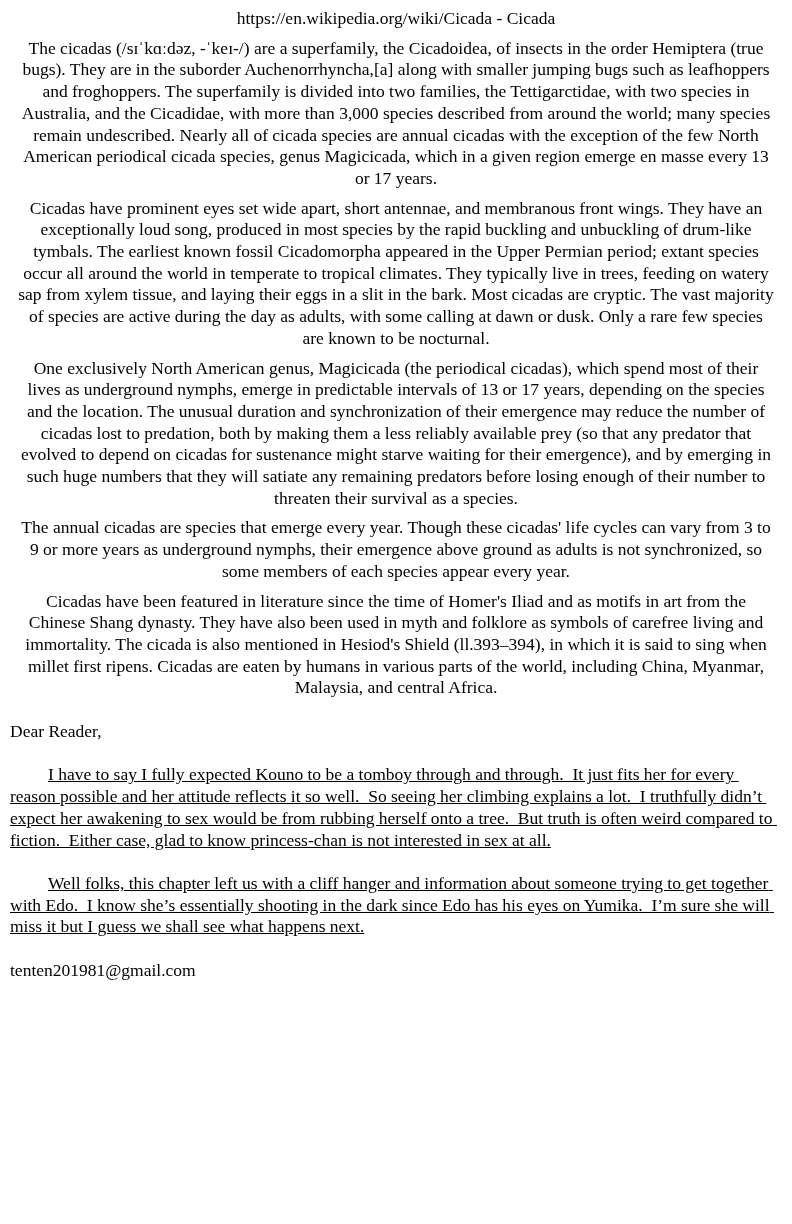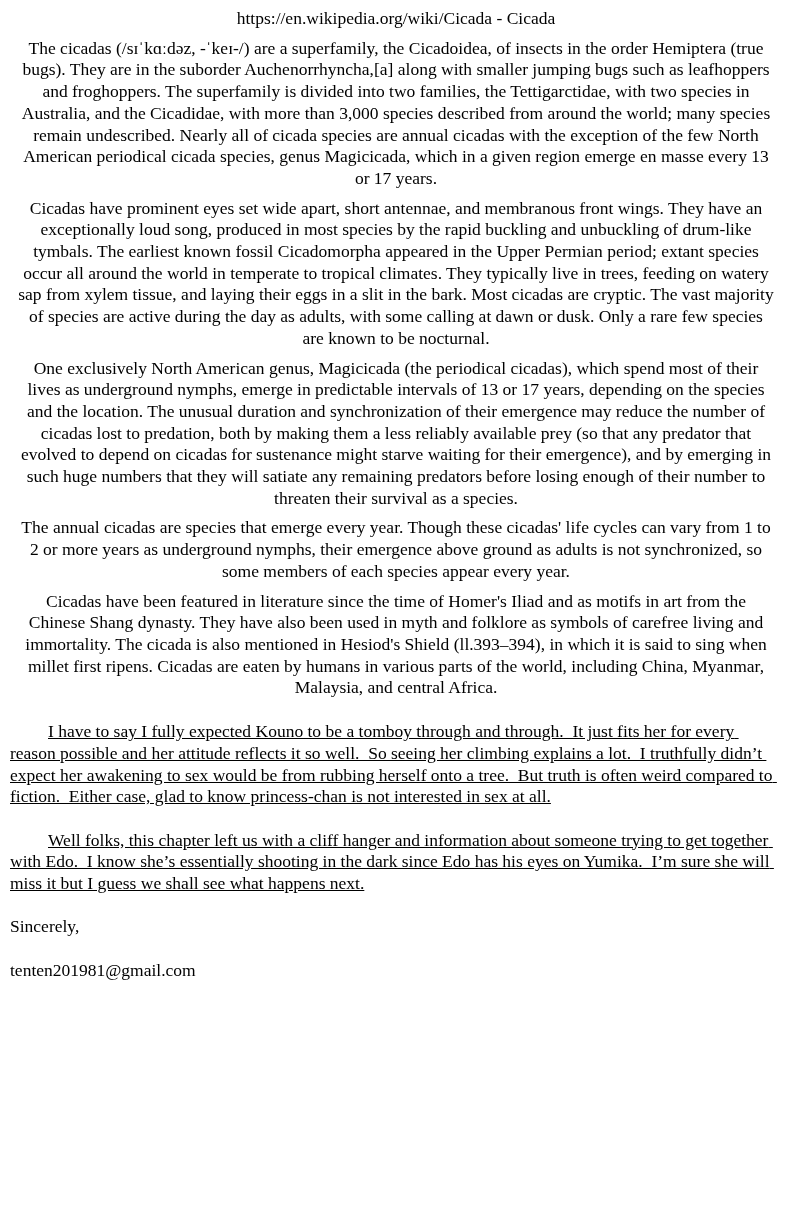--- a/index.html
+++ b/index.html
@@ -60,31 +60,31 @@
 <body>
 
 <div class="page">
 
   <p class="header-line">https://en.wikipedia.org/wiki/Cicada - Cicada</p>
 
   <div class="wiki-section">
     <p>The cicadas (/sɪˈkɑːdəz, -ˈkeɪ-/) are a superfamily, the Cicadoidea, of insects in the order Hemiptera (true bugs). They are in the suborder Auchenorrhyncha,[a] along with smaller jumping bugs such as leafhoppers and froghoppers. The superfamily is divided into two families, the Tettigarctidae, with two species in Australia, and the Cicadidae, with more than 3,000 species described from around the world; many species remain undescribed. Nearly all of cicada species are annual cicadas with the exception of the few North American periodical cicada species, genus Magicicada, which in a given region emerge en masse every 13 or 17 years.</p>
     <p>Cicadas have prominent eyes set wide apart, short antennae, and membranous front wings. They have an exceptionally loud song, produced in most species by the rapid buckling and unbuckling of drum-like tymbals. The earliest known fossil Cicadomorpha appeared in the Upper Permian period; extant species occur all around the world in temperate to tropical climates. They typically live in trees, feeding on watery sap from xylem tissue, and laying their eggs in a slit in the bark. Most cicadas are cryptic. The vast majority of species are active during the day as adults, with some calling at dawn or dusk. Only a rare few species are known to be nocturnal.</p>
     <p>One exclusively North American genus, Magicicada (the periodical cicadas), which spend most of their lives as underground nymphs, emerge in predictable intervals of 13 or 17 years, depending on the species and the location. The unusual duration and synchronization of their emergence may reduce the number of cicadas lost to predation, both by making them a less reliably available prey (so that any predator that evolved to depend on cicadas for sustenance might starve waiting for their emergence), and by emerging in such huge numbers that they will satiate any remaining predators before losing enough of their number to threaten their survival as a species.</p>
-    <p>The annual cicadas are species that emerge every year. Though these cicadas' life cycles can vary from 1 to 2 or more years as underground nymphs, their emergence above ground as adults is not synchronized, so some members of each species appear every year.</p>
+    <p>The annual cicadas are species that emerge every year. Though these cicadas' life cycles can vary from 3 to 9 or more years as underground nymphs, their emergence above ground as adults is not synchronized, so some members of each species appear every year.</p>
     <p>Cicadas have been featured in literature since the time of Homer's Iliad and as motifs in art from the Chinese Shang dynasty. They have also been used in myth and folklore as symbols of carefree living and immortality. The cicada is also mentioned in Hesiod's Shield (ll.393–394), in which it is said to sing when millet first ripens. Cicadas are eaten by humans in various parts of the world, including China, Myanmar, Malaysia, and central Africa.</p>
   </div>
 
   <div class="letter-section">
+    <p class="letter-salutation">Dear Reader,</p>
 
     <p class="letter-body">I have to say I fully expected Kouno to be a tomboy through and through.  It just fits her for every reason possible and her attitude reflects it so well.  So seeing her climbing explains a lot.  I truthfully didn’t expect her awakening to sex would be from rubbing herself onto a tree.  But truth is often weird compared to fiction.  Either case, glad to know princess-chan is not interested in sex at all.</p>
 
     <p class="letter-body">Well folks, this chapter left us with a cliff hanger and information about someone trying to get together with Edo.  I know she’s essentially shooting in the dark since Edo has his eyes on Yumika.  I’m sure she will miss it but I guess we shall see what happens next.</p>
 
 
-    <p class="letter-closing">Sincerely,</p>
 
     <div class="signature-block">
       <p>tenten201981@gmail.com</p>
     </div>
   </div>
 
 </div>
 
 </body></html>

